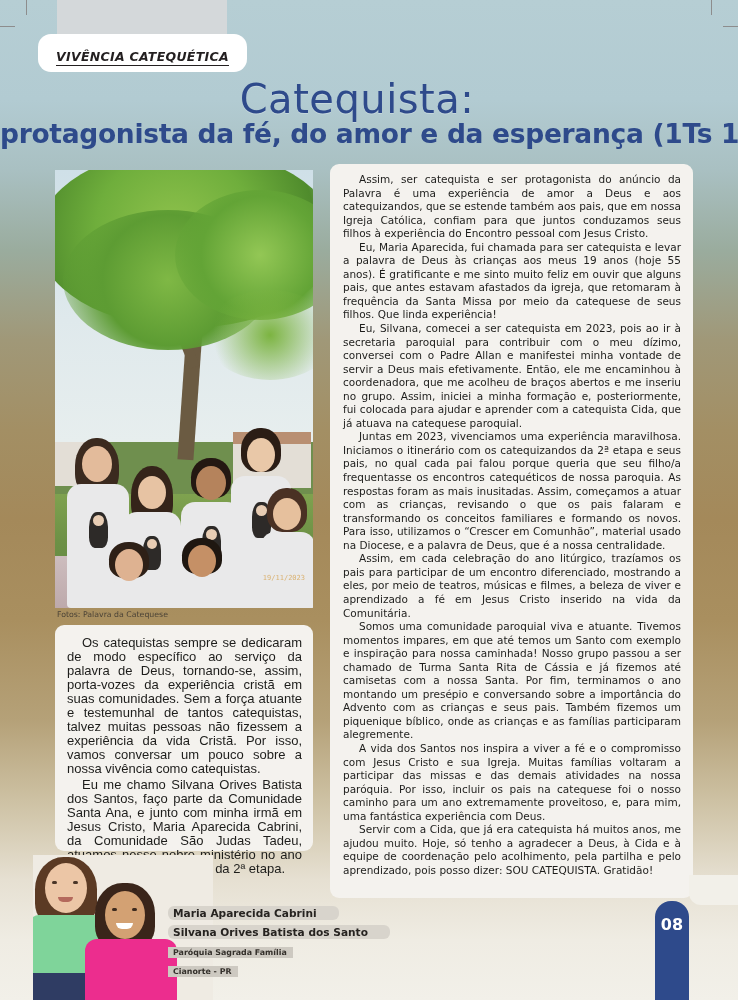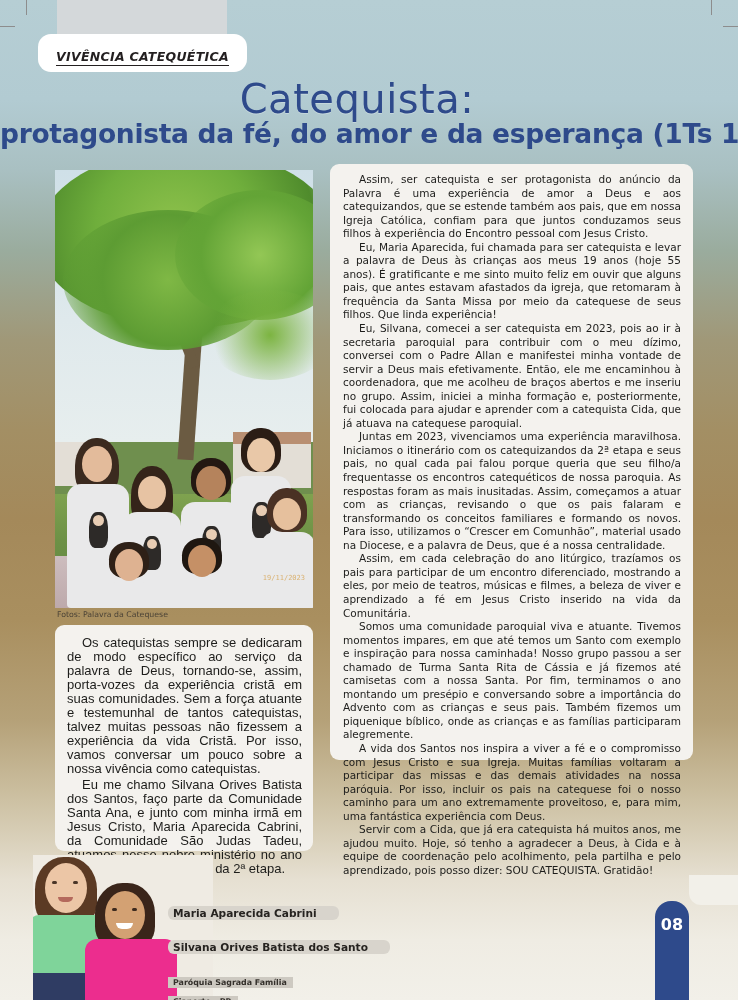--- a/index.html
+++ b/index.html
@@ -106,21 +106,21 @@
     font-family: Liberation Sans, sans-serif;
     font-size: 13px; line-height: 14.0px;
     color: #1d1d1b; text-align: justify;
     text-indent: 15px;
     margin-bottom: 2px;
   }
 
   
   #right-card {
     position: absolute; left: 330px; top: 164px;
-    width: 363px; height: 596px;
+    width: 363px; height: 734px;
     background: #f4f2ee;
     border-radius: 9px;
     padding: 9px 12px 8px 13px;
   }
   #right-card p {
     font-family: "DejaVu Sans", sans-serif;
     font-size: 10.5px; line-height: 13.55px;
     color: #1d1d1b; text-align: justify;
     text-indent: 16px;
   }
@@ -134,21 +134,21 @@
   }
   #photo-bottom .bg { position:absolute; inset:0; background:#efebe3; }
 
   
   #author-block { position: absolute; left: 168px; top: 902px; }
   .auth-name {
     display: inline-block;
     background: #d8d4cc; color: #262320;
     font-family: "DejaVu Sans", sans-serif;
     font-weight: bold; font-size: 10.6px;
-    padding: 1px 22px 1px 5px; margin-bottom: 16px;
+    padding: 1px 22px 1px 5px; margin-bottom: 1px;
     white-space: nowrap;
     border-radius: 6px;
   }
   .auth-sub {
     display: inline-block;
     background: #cdc9c1; color: #34302b;
     font-family: "DejaVu Sans", sans-serif;
     font-weight: bold; font-size: 7.9px;
     padding: 1px 6px 1px 5px; margin-bottom: 1px;
     white-space: nowrap;

